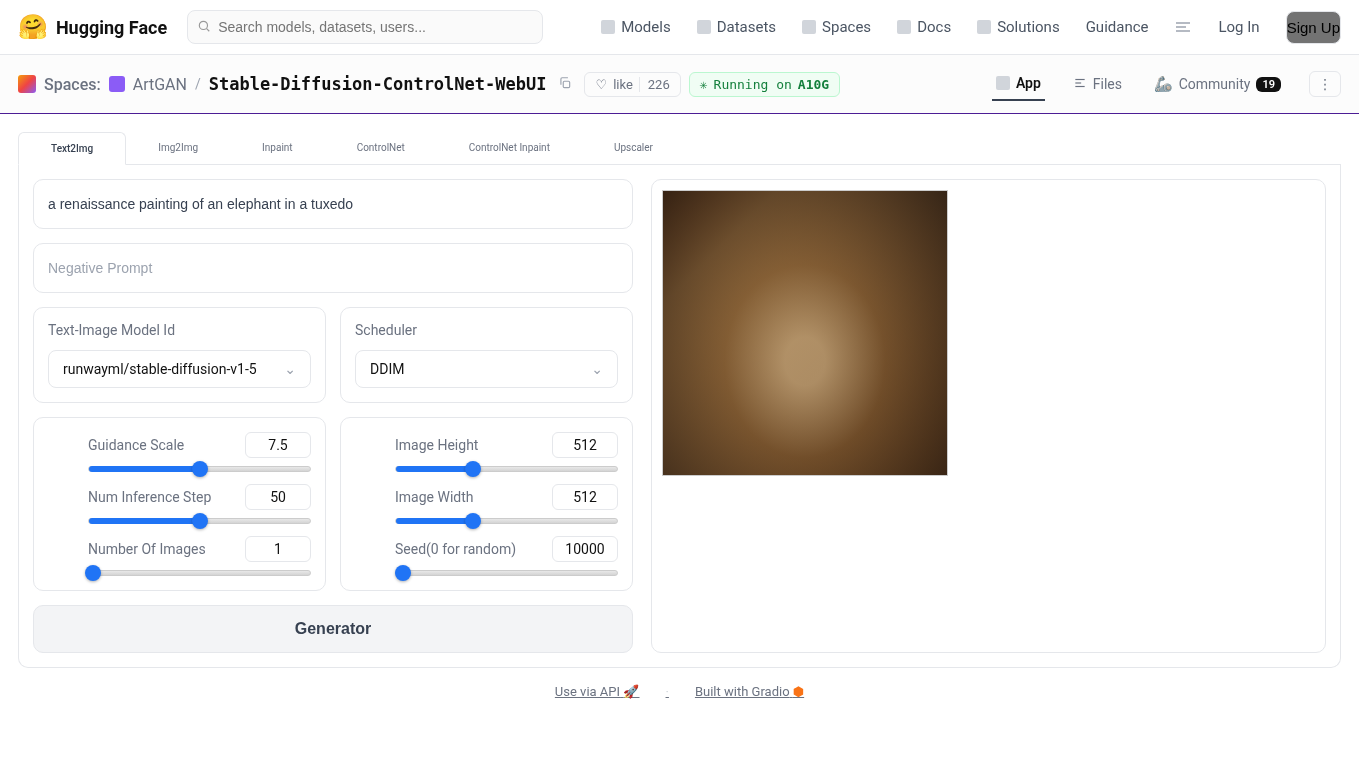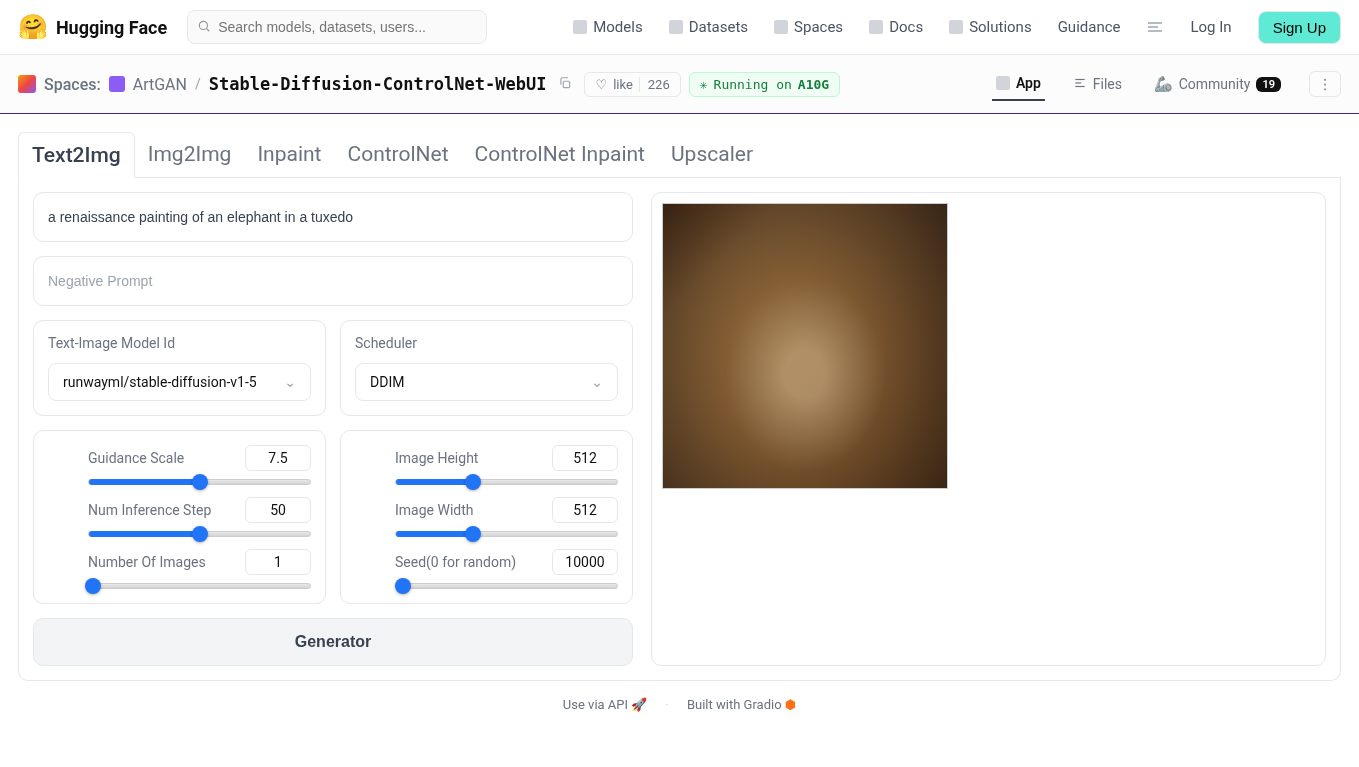--- a/index.html
+++ b/index.html
@@ -3,26 +3,26 @@
 <meta charset="utf-8">
 <style>
 * { box-sizing: border-box; margin: 0; padding: 0; }
 body { font-family: -apple-system, BlinkMacSystemFont, "Segoe UI", Roboto, sans-serif; background: #fff; color: #111; font-size: 14px; }
 
 
 .hf-header { display: flex; align-items: center; padding: 10px 18px; border-bottom: 1px solid #e5e7eb; gap: 20px; }
 .logo { display: flex; align-items: center; gap: 8px; font-weight: 700; font-size: 18px; }
 .logo-emoji { font-size: 24px; }
 .search-wrap { position: relative; }
-.search-input { width: 300px; padding: 8px 10px 8px 30px; border: 1px solid #e5e7eb; border-radius: 8px; background: #fafafa; font-size: 14px; color: #666; }
+.search-input { width: 356px; padding: 8px 10px 8px 30px; border: 1px solid #e5e7eb; border-radius: 8px; background: #fafafa; font-size: 14px; color: #666; }
 .search-icon { position: absolute; left: 10px; top: 9px; color: #999; }
 .nav { display: flex; align-items: center; gap: 26px; margin-left: auto; }
 .nav-item { display: flex; align-items: center; gap: 6px; color: #4b5563; cursor: pointer; font-size: 15px; }
 .nav-icon { width: 14px; height: 14px; background: #d1d5db; border-radius: 2px; display: inline-block; }
-.btn-outline { padding: 7px 14px; border: 1px solid #e5e7eb; border-radius: 8px; cursor: pointer; background: #5eead4; font-size: 15px; }
+.btn-outline { padding: 7px 0; border: 1px solid #e5e7eb; border-radius: 8px; cursor: pointer; background: #737373; font-size: 15px; }
 .menu-icon { color: #9ca3af; }
 
 
 .space-bar { display: flex; align-items: center; padding: 12px 18px; gap: 12px; border-bottom: 1px solid #4c1d95; background: #fcfcfc; }
 .space-left { display: flex; align-items: center; gap: 8px; }
 .spaces-icon { width: 18px; height: 18px; background: linear-gradient(135deg,#f59e0b,#ef4444,#8b5cf6); border-radius: 3px; }
 .space-label { color: #6b7280; font-weight: 500; font-size: 16px; }
 .owner-icon { width: 16px; height: 16px; background: #8b5cf6; border-radius: 3px; }
 .owner { color: #6b7280; font-size: 16px; }
 .sep { color: #9ca3af; }
@@ -36,21 +36,21 @@
 .space-tab { display: flex; align-items: center; gap: 6px; color: #6b7280; cursor: pointer; padding: 8px 4px; }
 .space-tab.active { color: #111; border-bottom: 2px solid #374151; font-weight: 600; }
 .cube-icon { width: 14px; height: 14px; background: #d1d5db; border-radius: 2px; }
 .hand-emoji { font-size: 15px; }
 .badge { background: #111; color: #fff; border-radius: 6px; padding: 1px 6px; font-size: 11px; font-weight: 600; }
 .more-btn { border: 1px solid #e5e7eb; border-radius: 6px; padding: 4px 8px; cursor: pointer; color: #6b7280; }
 
 
 .app { padding: 18px; }
 .tabs { display: flex; border-bottom: 1px solid #e5e7eb; }
-.tab { padding: 10px 13px; color: #6b7280; cursor: pointer; font-size: 21px; }
+.tab { padding: 10px 32px; color: #6b7280; cursor: pointer; font-size: 10px; }
 .tab.active { color: #374151; border: 1px solid #e5e7eb; border-bottom: 1px solid #fff; border-radius: 6px 6px 0 0; margin-bottom: -1px; font-weight: 500; }
 .panel { border: 1px solid #e5e7eb; border-top: none; border-radius: 0 0 10px 10px; padding: 14px; }
 .content { display: flex; gap: 18px; }
 .left-col { flex: 0 0 600px; display: flex; flex-direction: column; gap: 14px; }
 .right-col { flex: 1; border: 1px solid #e5e7eb; border-radius: 10px; padding: 10px; min-height: 450px; }
 .output-img { width: 286px; height: 286px; background: linear-gradient(135deg,#6b4423 0%,#8b6f47 20%,#3a2817 100%); border: 1px solid #ccc; display: flex; align-items: center; justify-content: center; color: #d4b896; font-size: 10px; text-align: center; padding: 8px; position: relative; overflow: hidden; }
 .painting-hint { position: absolute; inset: 0; background: radial-gradient(ellipse at 50% 60%, rgba(222,184,135,0.6) 10%, rgba(139,90,43,0.5) 40%, rgba(40,25,15,0.8) 100%); }
 
 .text-input { width: 100%; border: 1px solid #e5e7eb; border-radius: 10px; padding: 16px 14px; font-size: 14px; color: #374151; }
 .text-input::placeholder { color: #9ca3af; }
@@ -63,21 +63,21 @@
 
 .slider-group { display: flex; flex-direction: column; gap: 8px; margin-left: 40px; }
 .slider-head { display: flex; justify-content: space-between; align-items: center; }
 .slider-val { border: 1px solid #e5e7eb; border-radius: 6px; padding: 4px 10px; min-width: 66px; text-align: center; font-size: 14px; }
 .slider-track { position: relative; height: 6px; background: linear-gradient(to bottom,#e8e8e8,#d4d4d4); border-radius: 3px; cursor: pointer; border: 1px solid #ccc; }
 .slider-fill { position: absolute; height: 100%; background: #2074f5; border-radius: 3px 0 0 3px; top: -1px; height: 6px; }
 .slider-thumb { position: absolute; top: 50%; transform: translate(-50%,-50%); width: 16px; height: 16px; background: #2074f5; border-radius: 50%; box-shadow: 0 1px 3px rgba(0,0,0,0.3); }
 
 .gen-btn { width: 100%; padding: 14px; border: 1px solid #e5e7eb; border-radius: 10px; background: #f3f4f6; font-size: 16px; font-weight: 600; color: #374151; cursor: pointer; }
 
-.footer { text-align: center; padding: 16px; color: #6b7280; font-size: 13px; display: flex; justify-content: center; gap: 18px; align-items: center; }
+.footer { text-align: center; padding: 16px; color: #6b7280; font-size: 13px; display: flex; justify-content: center; gap: 26px; align-items: center; text-decoration: underline; }
 .footer-dot { color: #d1d5db; }
 .rocket, .gradio-icon { font-size: 13px; }
 </style>
 </head>
 <body>
 
 <div class="hf-header">
   <div class="logo">
     <span class="logo-emoji">🤗</span>
     <span>Hugging Face</span>

